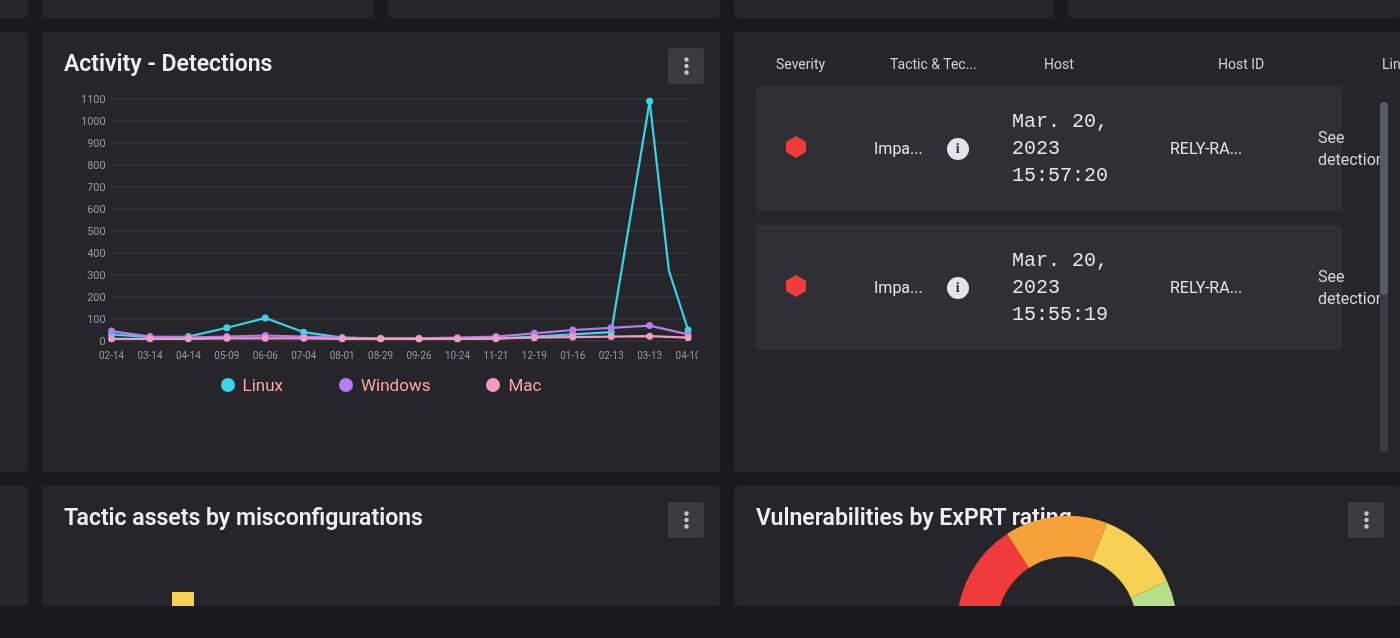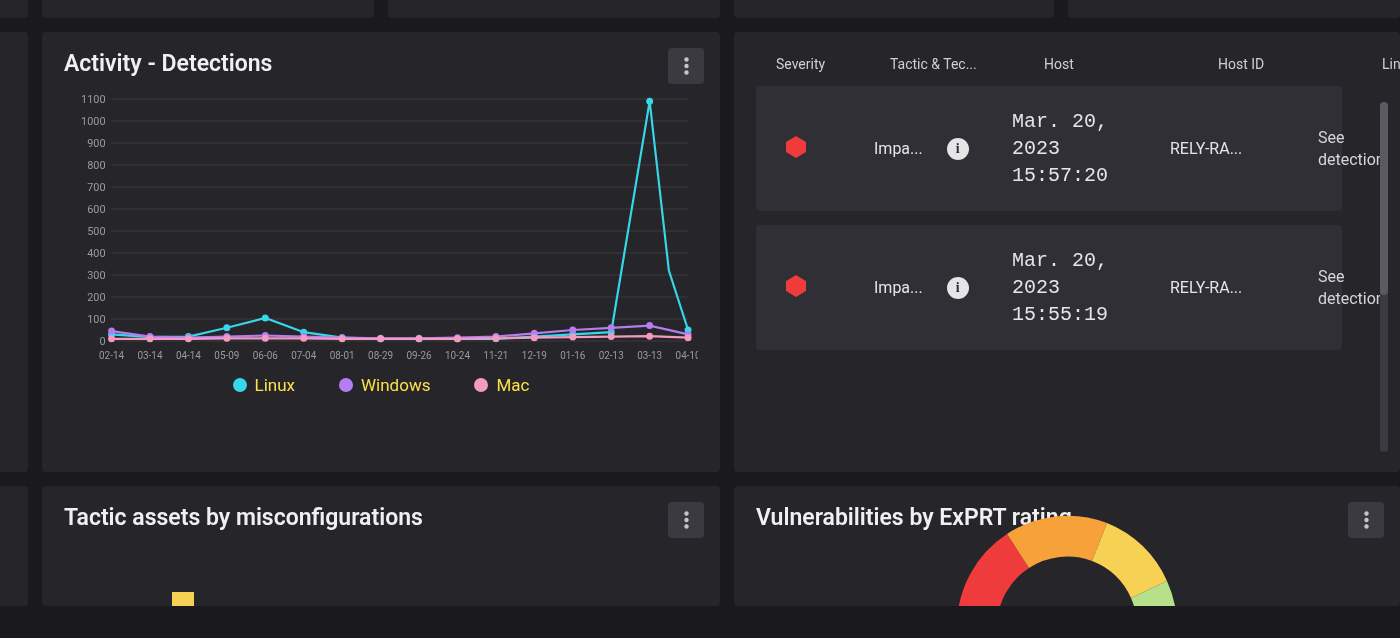--- a/index.html
+++ b/index.html
@@ -51,25 +51,25 @@
     cursor: pointer;
   }
   .more-btn svg { fill: #c5c5ca; }
 
   
   .chart-wrap { position: relative; width: 100%; height: 320px; margin-top: 8px;}
   .chart-svg { width: 100%; height: 270px; }
   .grid-line { stroke: #3a3a40; stroke-width: 1; }
   .legend {
     display: flex;
-    gap: 44px;
+    gap: 56px;
     justify-content: center;
     margin-top: 8px;
     font-size: 17px;
-    color: #fde047;
+    color: #fca5a5;
   }
   .legend-item { display: flex; align-items: center; gap: 8px; }
   .legend-dot { width: 14px; height: 14px; border-radius: 50%; }
 
   
   .det-head {
     display: grid;
     grid-template-columns: 90px 130px 150px 140px 120px;
     gap: 24px;
     padding: 6px 20px 14px 20px;

